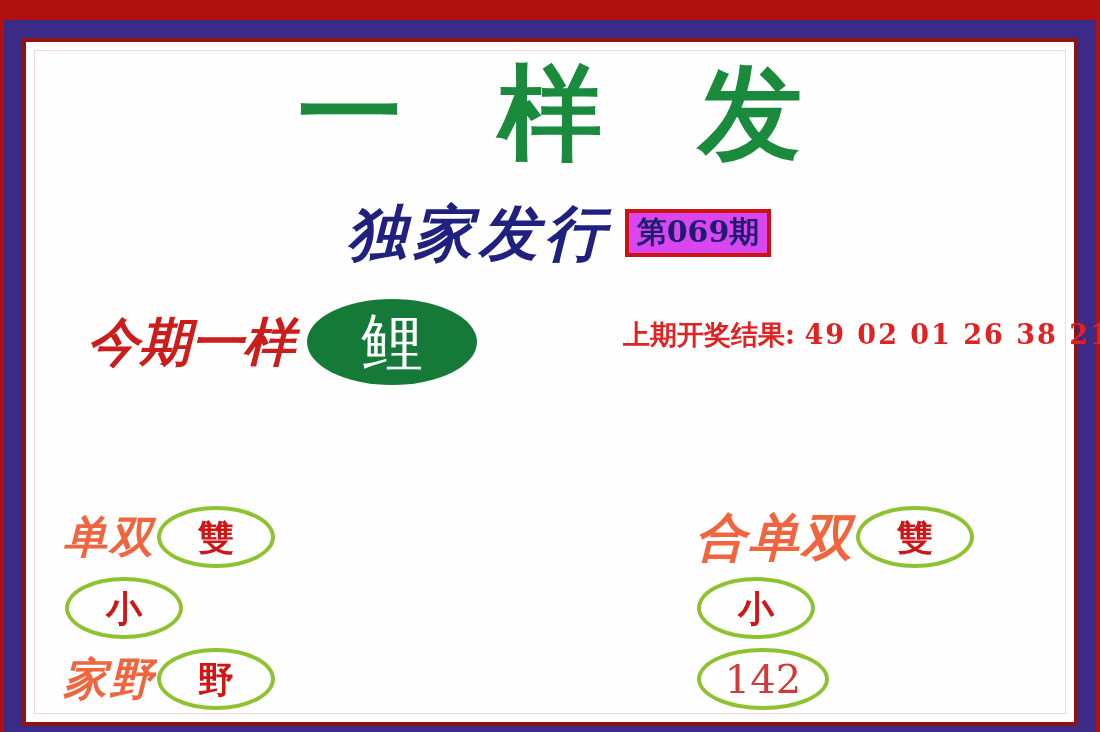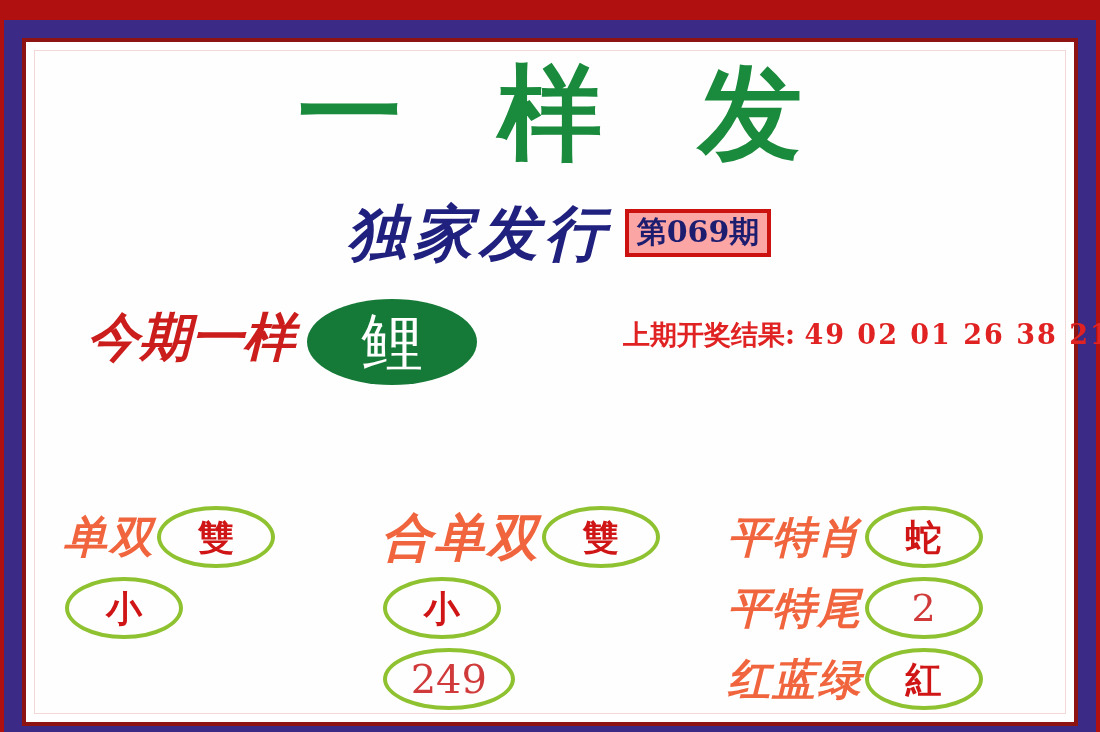--- a/index.html
+++ b/index.html
@@ -83,21 +83,21 @@
     font-weight: bold;
     font-size: 60px;
     line-height: 1;
     letter-spacing: 6px;
     white-space: nowrap;
     font-style: italic;
   }
   .issue-box {
     margin-left: 14px;
     border: 4px solid #cc1111;
-    background: #fca5a5;
+    background: #d946ef;
     padding: 3px 8px 5px 8px;
   }
   .issue-text {
     color: #1d1d70;
     font-family: "DejaVu Serif", serif;
     font-weight: bold;
     font-size: 30px;
     line-height: 1.05;
     white-space: nowrap;
   }
@@ -105,21 +105,21 @@
   
   .tip-row {
     position: absolute;
     left: 52px;
     top: 248px;
     display: flex;
     align-items: center;
   }
   .tip-label {
     color: #cc1d1d;
-    font-family: Liberation Mono, monospace;
+    font-family: Liberation Sans, sans-serif;
     font-weight: bold;
     font-style: italic;
     font-size: 52px;
     line-height: 1;
     letter-spacing: 0px;
     white-space: nowrap;
   }
   .tip-bubble {
     margin-left: 12px;
     width: 170px;
@@ -254,61 +254,47 @@
                   <div class="cell-label">单双</div>
                   <div class="cell-bubble">
                     <span class="cell-value">雙</span>
                   </div>
                 </div>
                 <div class="cell">
                   <div class="cell-bubble">
                     <span class="cell-value">小</span>
                   </div>
                 </div>
+                <div class="cell">
+                  <div class="cell-label">家野</div>
+                  <div class="cell-bubble">
+                    <span class="cell-value">野</span>
+                  </div>
+                </div>
               </div>
 
               <div class="col col-2">
                 <div class="cell">
                   <div class="cell-label">合单双</div>
                   <div class="cell-bubble">
                     <span class="cell-value">雙</span>
                   </div>
                 </div>
                 <div class="cell">
                   <div class="cell-bubble">
                     <span class="cell-value">小</span>
                   </div>
                 </div>
                 <div class="cell">
                   <div class="cell-bubble wide">
-                    <span class="cell-value num">249</span>
+                    <span class="cell-value num">142</span>
                   </div>
                 </div>
               </div>
 
-              <div class="col col-3">
-                <div class="cell">
-                  <div class="cell-label">平特肖</div>
-                  <div class="cell-bubble">
-                    <span class="cell-value">蛇</span>
-                  </div>
-                </div>
-                <div class="cell">
-                  <div class="cell-label">平特尾</div>
-                  <div class="cell-bubble">
-                    <span class="cell-value num-small">2</span>
-                  </div>
-                </div>
-                <div class="cell">
-                  <div class="cell-label">红蓝绿</div>
-                  <div class="cell-bubble">
-                    <span class="cell-value">紅</span>
-                  </div>
-                </div>
-              </div>
 
             </div>
 
           </div>
         </div>
       </div>
     </div>
   </div>
 </div>
 

